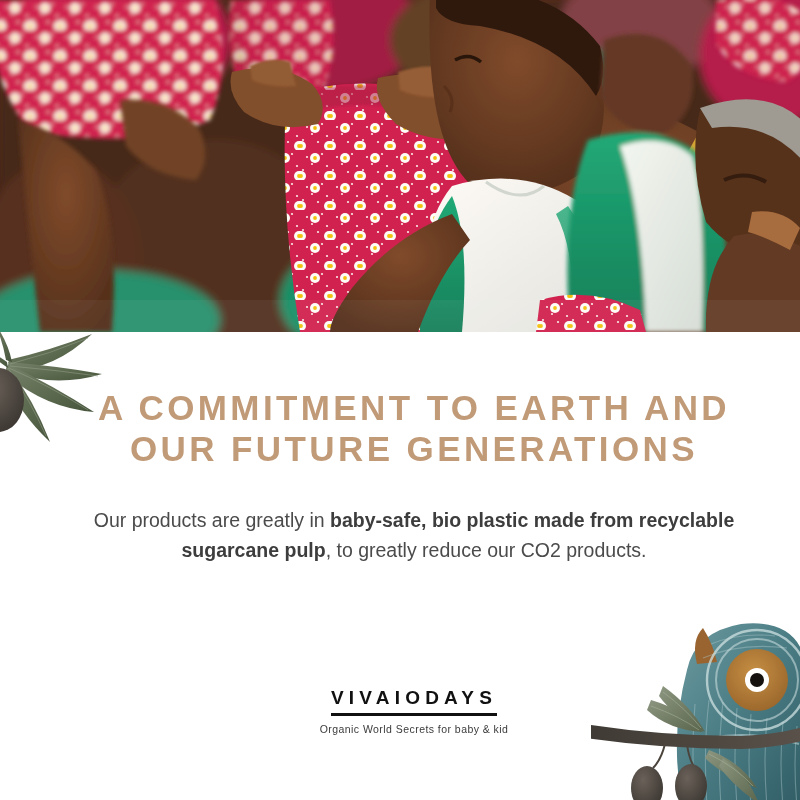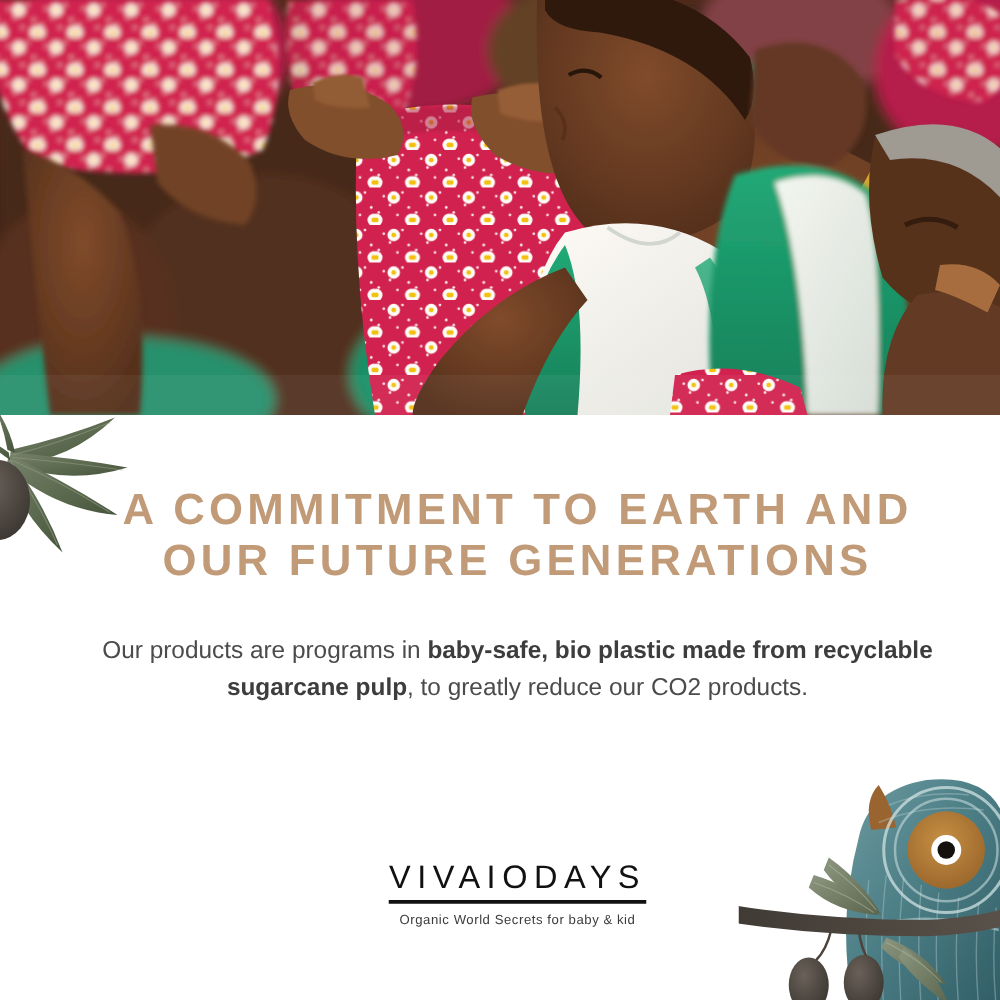--- a/index.html
+++ b/index.html
@@ -38,22 +38,22 @@
   }
   .para b{font-weight:bold;color:#3d3d3d;}
   .para1{top:174px;}
   .para2{top:240px;}
 
   
   .logo{position:absolute;left:0;right:0;top:356px;text-align:center;}
   .logo-word{
     display:inline-block;
     color:#111;
-    font-size:26px;
-    font-weight:normal;
+    font-size:19px;
+    font-weight:bold;
     letter-spacing:5.2px;
     line-height:1;
     padding-bottom:6px;
     border-bottom:3.2px solid #111;
   }
   .logo-tag{
     margin-top:7px;
     color:#3b3b3b;
     font-size:10.5px;
     letter-spacing:.45px;
@@ -206,21 +206,21 @@
       <rect x="0" y="300" width="800" height="32" fill="#ffffff" opacity=".05"></rect>
     </svg>
   </div>
 
   <div class="content">
 
     <div class="headline">A COMMITMENT TO EARTH AND
 OUR FUTURE GENERATIONS</div>
 
     <div class="para para1">
-      <span>Our products are programs in </span><b>baby-safe, bio plastic made from recyclable sugarcane pulp</b><span>, to greatly reduce our CO2 products.</span>
+      <span>Our products are greatly in </span><b>baby-safe, bio plastic made from recyclable sugarcane pulp</b><span>, to greatly reduce our CO2 products.</span>
     </div>
 
 
     <div class="logo">
       <div class="logo-word">VIVAIODAYS</div>
       <div class="logo-tag">Organic World Secrets for baby &amp; kid</div>
     </div>
   </div>
 
   <div class="olive-tl">

